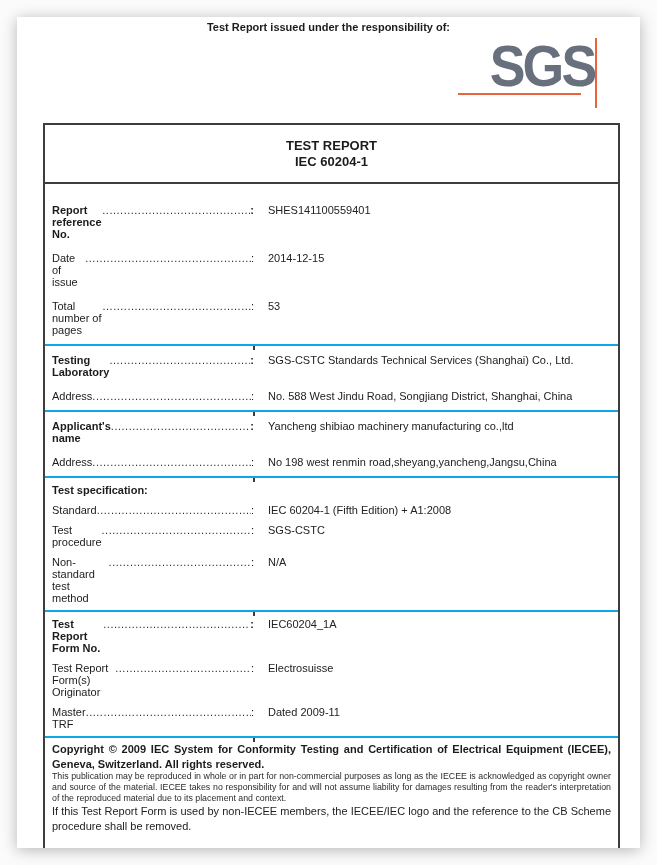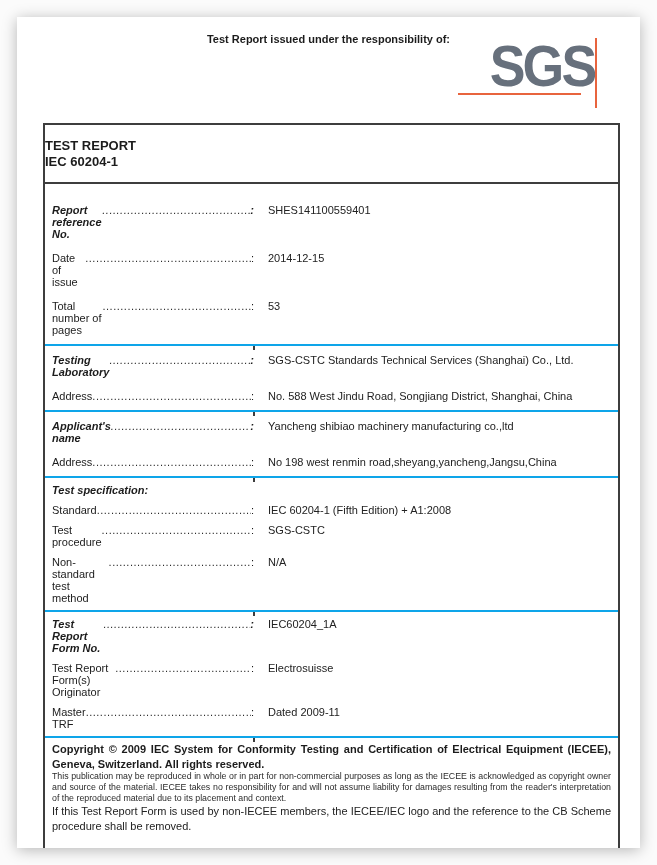--- a/index.html
+++ b/index.html
@@ -4,42 +4,42 @@
 <style>
   * { margin:0; padding:0; box-sizing:border-box; }
   html,body { width:657px; height:865px; background:#fbfbfb; font-family:"Liberation Sans", sans-serif; }
   .page {
     position:relative; width:623px; height:831px; margin:17px;
     background:#ffffff; box-shadow:0 2px 14px rgba(0,0,0,0.28);
     overflow:hidden; color:#222;
   }
   
   .hdr { position:relative; height:106px; }
-  .hdr-title { padding-top:16px; text-align:center; font-size:11px; font-weight:bold; color:#1c1c1c; }
+  .hdr-title { padding-top:4px; text-align:center; font-size:11px; font-weight:bold; color:#1c1c1c; }
   .sgs { position:absolute; inset:0; }
   .sgs-text {
     position:absolute; top:24px; right:46px;
     font-size:57px; font-weight:bold; line-height:50px; letter-spacing:-3px;
     transform:scaleX(0.94); transform-origin:right;
   }
   .sgs-vline { position:absolute; left:578px; top:21px; width:2px; height:70px; }
   .sgs-hline { position:absolute; left:441px; top:76px; width:123px; height:2px; }
   
   .doc { margin:0 20px 0 26px; border:2px solid #3d3d3d; padding-bottom:60px; }
-  .title-block { font-weight:bold; color:#1c1c1c; padding:13px 0 12px; border-bottom:2px solid #3d3d3d; }
+  .title-block { text-align:center; font-weight:bold; color:#1c1c1c; padding:13px 0 12px; border-bottom:2px solid #3d3d3d; }
   .tline.small { font-size:13px; line-height:16px; }
   .tline.big   { font-size:14px; line-height:18px; }
   .sec { position:relative; padding:2px 0; }
   .sec.bt { border-top:2px solid #0ea5e9; }
   .sec.bt::before { content:""; position:absolute; left:208px; top:0; width:2px; height:4px; background:#3d3d3d; }
   .sec.s0 { padding-top:14px; }
   .row { display:flex; align-items:baseline; padding:6px 6px 6px 7px; font-size:11px; }
   .s3 .row, .s4 .row { padding-top:4px; padding-bottom:4px; }
   .lbl { display:flex; align-items:baseline; width:202px; flex:none; color:#1c1c1c; }
-  .lbl.b { font-weight:bold;font-style:italic; }
+  .lbl.b { font-weight:bold; }
   .lbl.full { width:auto; }
   .dots { flex:1 1 auto; overflow:hidden; white-space:nowrap; letter-spacing:0.5px; color:#2a2a2a; font-weight:normal; }
   .colon { flex:none; }
   .val { padding-left:14px; color:#222; }
   
   .cp { padding:4px 7px 6px 7px; }
   .cp-bold   { font-size:11px;  font-weight:bold; line-height:14.5px; text-align:justify; color:#1c1c1c; }
   .cp-small  { font-size:8.8px; line-height:11px; text-align:justify; color:#2a2a2a; }
   .cp-normal { font-size:11px;  line-height:14.5px; text-align:justify; color:#222; }
 </style>

